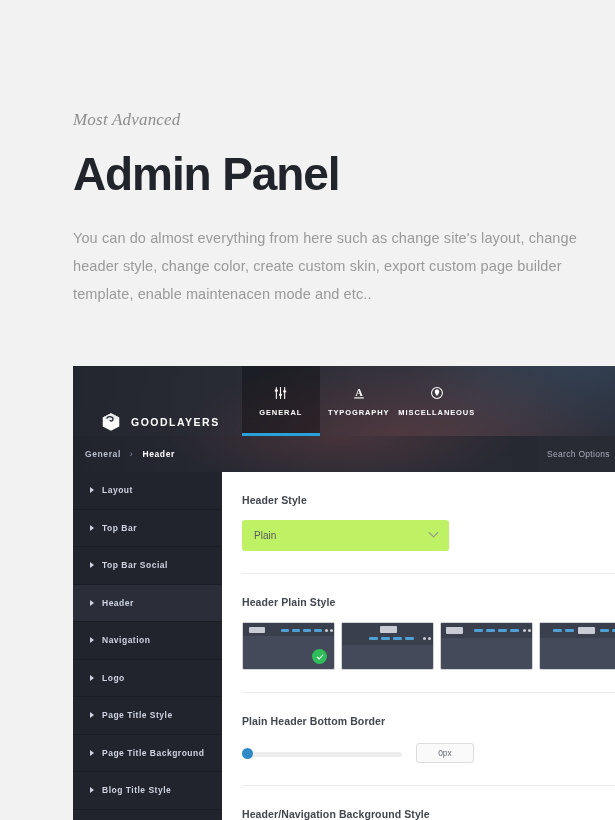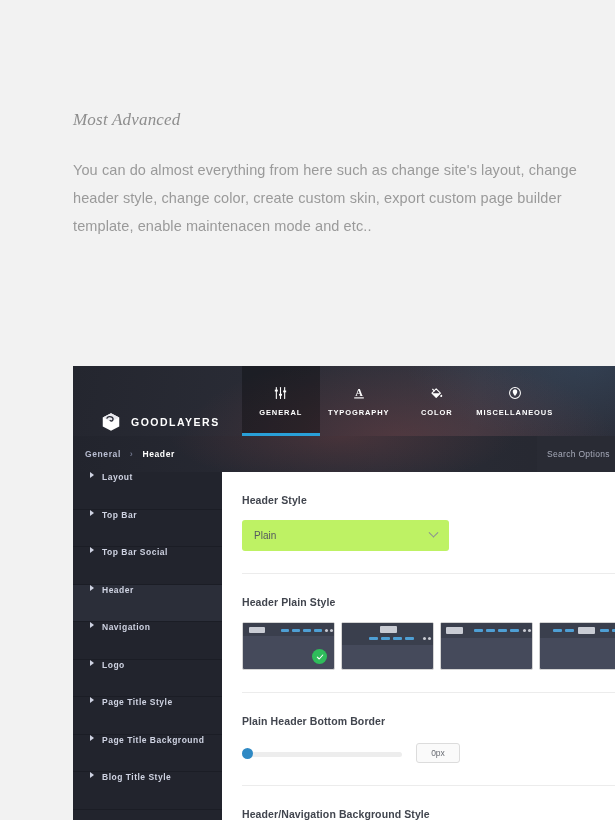--- a/index.html
+++ b/index.html
@@ -121,21 +121,21 @@
   
   .panel-body { display: flex; height: 348px; }
 
   .side {
     width: 149px;
     background: #22242d;
     flex: none;
   }
   .side-item {
     height: 37.5px;
-    display: flex; align-items: flex-start; gap: 8px;
+    display: flex; align-items: center; gap: 8px;
     padding-left: 17px;
     border-bottom: 1px solid #1b1d25;
     cursor: pointer;
   }
   .side-item.active { background: #2b2e39; }
   .side-arrow {
     width: 0; height: 0;
     border-left: 4px solid #cfd3e2;
     border-top: 3px solid transparent;
     border-bottom: 3px solid transparent;
@@ -204,32 +204,33 @@
     height: 5px; background: #ededed; border-radius: 3px;
   }
   .slider-knob {
     position: absolute; left: 0; top: 0;
     width: 11px; height: 11px;
     margin-top: -2px;
     border-radius: 50%; background: #2f89c4;
     cursor: pointer;
   }
   .slider-val {
-    width: 44px; height: 20px;
+    width: 58px; height: 20px;
     border: 1px solid #dcdcdc; border-radius: 3px;
     background: #fafafa;
     display: flex; align-items: center; justify-content: center;
     font-size: 8.5px; color: #6a6d74;
   }
 </style>
 </head>
 <body>
 
 <div class="hero">
   <div class="hero-eyebrow">Most Advanced</div>
+  <h1 class="hero-title">Admin Panel</h1>
   <p class="hero-desc">You can do almost everything from here such as change site's layout, change header style, change color, create custom skin, export custom page builder template, enable maintenacen mode and etc..</p>
 </div>
 
 <div class="panel">
 
   <div class="panel-top">
 
     <div class="brand">
       <span class="brand-mark">
         <svg viewBox="0 0 24 24" width="22" height="22">
@@ -262,31 +263,20 @@
       <div class="tab">
         <span class="tab-ico">
           <svg viewBox="0 0 16 16" width="14" height="14">
             <text x="8" y="11" font-family="Liberation Serif, serif" font-size="12" font-weight="bold" fill="#fff" text-anchor="middle">A</text>
             <line x1="2.5" y1="13.6" x2="13.5" y2="13.6" stroke="#fff" stroke-width="1.3"></line>
           </svg>
         </span>
         <span class="tab-label">TYPOGRAPHY</span>
       </div>
 
-      <div class="tab">
-        <span class="tab-ico">
-          <svg viewBox="0 0 18 16" width="15" height="14">
-            <path d="M3.5 8.2 8.6 3.1l5.1 5.1-5.1 5.1z" fill="none" stroke="#fff" stroke-width="1.3" stroke-linejoin="round"></path>
-            <path d="M3.5 8.2 8.6 13.3l5.1-5.1z" fill="#fff"></path>
-            <path d="M6.3 5.4 4.4 3.5" stroke="#fff" stroke-width="1.3" stroke-linecap="round"></path>
-            <path d="M15.4 10.2c.9 1.1.6 2.4-.5 2.6-.9.2-1.6-.6-1.3-1.6.2-.6.9-1.2 1.8-1z" fill="#fff"></path>
-          </svg>
-        </span>
-        <span class="tab-label">COLOR</span>
-      </div>
 
       <div class="tab">
         <span class="tab-ico">
           <svg viewBox="0 0 16 16" width="14" height="14">
             <circle cx="8" cy="8" r="6.2" fill="none" stroke="#fff" stroke-width="1.2"></circle>
             <path d="M8 3.6c1.5 0 2.6 1.2 2.6 2.6 0 1.9-2.6 5.2-2.6 5.2S5.4 8.1 5.4 6.2C5.4 4.8 6.5 3.6 8 3.6z" fill="#fff"></path>
           </svg>
         </span>
         <span class="tab-label">MISCELLANEOUS</span>
       </div>

